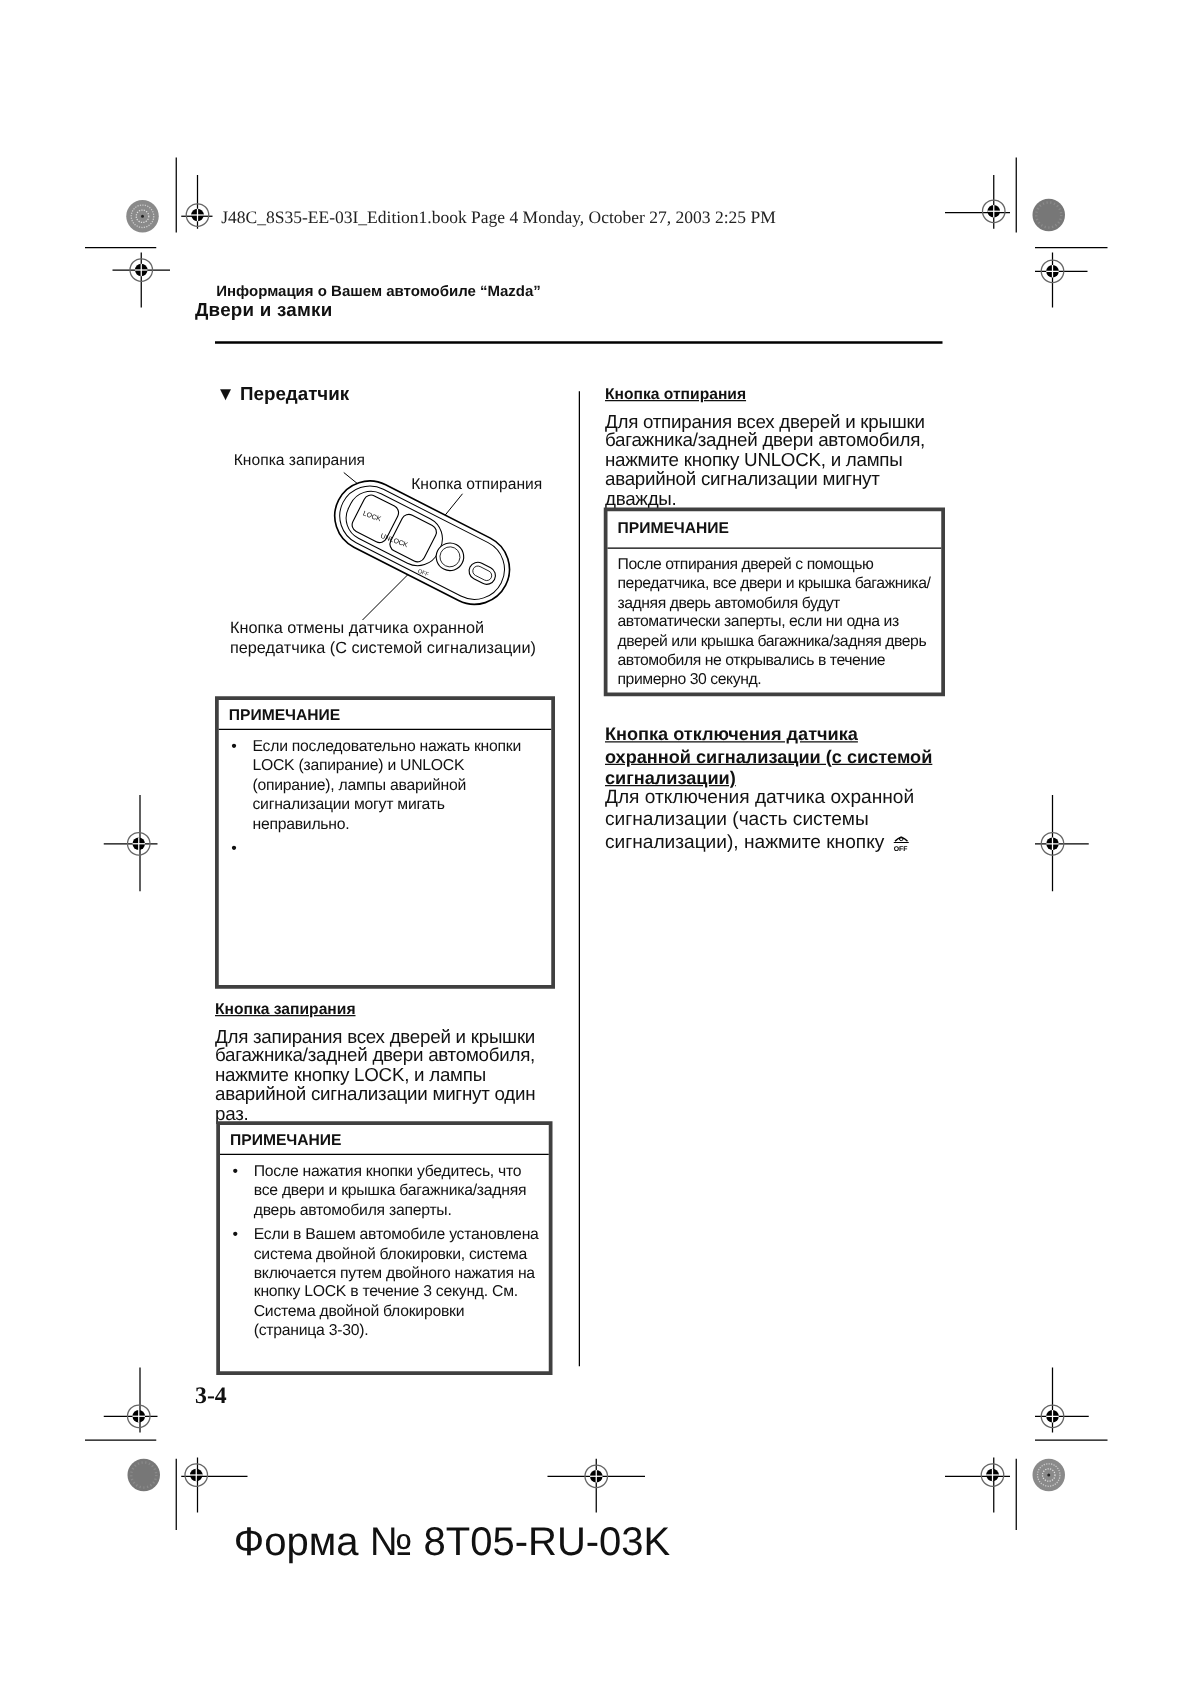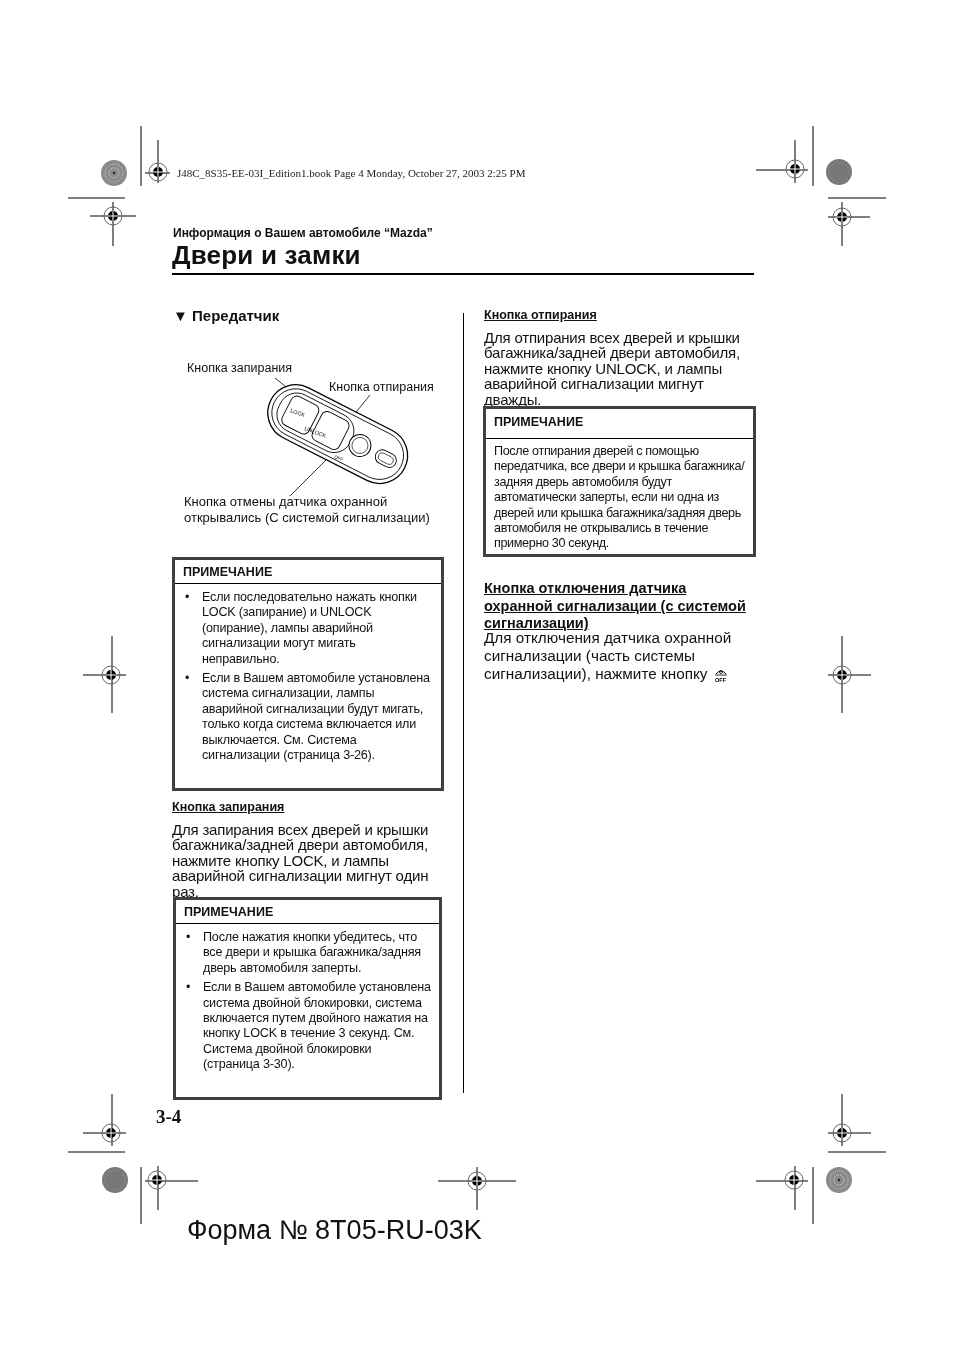--- a/index.html
+++ b/index.html
@@ -1,43 +1,43 @@
 <!DOCTYPE html>
 <html><head>
 <meta charset="utf-8">
 <style>
   html, body { margin: 0; padding: 0; background: #ffffff; }
   body { width: 954px; height: 1351px; position: relative; overflow: hidden;
          font-family: "Liberation Sans", sans-serif; color: #111; }
   .abs { position: absolute; }
   .print-header { position: absolute; left: 177px; top: 167px; font-family: "Liberation Serif", serif;
-                  font-size: 11px; color: #222; white-space: nowrap; }
+                  font-size: 14px; color: #222; white-space: nowrap; }
   .section-label { position: absolute; left: 173px; top: 226px; font-size: 12px; font-weight: bold; }
-  .page-title { position: absolute; left: 172px; top: 240px; font-size: 26px; font-weight: bold; letter-spacing: 0.2px; }
+  .page-title { position: absolute; left: 156px; top: 240px; font-size: 15px; font-weight: bold; letter-spacing: 0.2px; }
   .title-rule { position: absolute; left: 172px; top: 273px; width: 582px; height: 2px; background: #000; }
   .col-divider { position: absolute; left: 463px; top: 313px; width: 1px; height: 780px; background: #000; }
 
   .subhead { position: absolute; left: 173px; top: 307px; font-size: 15px; font-weight: bold; }
   .fig-label { position: absolute; font-size: 12.5px; white-space: nowrap; }
   .fig-caption { position: absolute; left: 184px; top: 494px; font-size: 13px; line-height: 16px; }
 
   .note { position: absolute; border: 3px solid #404040; box-sizing: border-box; }
   .note-head { font-size: 12.5px; font-weight: bold; padding: 5px 8px 0 8px; height: 24px; border-bottom: 1px solid #000; box-sizing: border-box; }
   .note-body { font-size: 12.6px; line-height: 15.4px; padding: 6px 8px 6px 8px; letter-spacing: -0.2px; }
   .note ul { margin: 0; padding: 0; list-style: none; }
   .note li { position: relative; padding-left: 19px; margin-bottom: 4px; }
   .note li:last-child { margin-bottom: 0; }
   .note li .bullet { position: absolute; left: 2px; top: 0; }
 
   .ul-head { position: absolute; font-size: 12.5px; font-weight: bold; text-decoration: underline; }
   .para { position: absolute; font-size: 15px; line-height: 15.4px; letter-spacing: -0.2px; }
   .ul-head-big { position: absolute; left: 484px; top: 568px; font-size: 14.5px; font-weight: bold; text-decoration: underline; line-height: 17.5px; width: 270px; margin-top: 12px; }
   .para-big { position: absolute; left: 484px; top: 629px; font-size: 15.3px; line-height: 17.8px; width: 275px; }
   .page-num { position: absolute; left: 156px; top: 1106px; font-family: "Liberation Serif", serif; font-size: 19px; font-weight: bold; }
-  .form-no { position: absolute; left: 187px; top: 1215px; font-size: 27px; }
+  .form-no { position: absolute; left: 187px; top: 1215px; font-size: 32px; }
   .off-icon { display: inline-block; vertical-align: middle; }
 </style>
 </head>
 <body>
 
 <svg class="abs" style="left:0;top:0" width="954" height="1351">
   <defs>
     <g id="cross">
       <circle cx="0" cy="0" r="9" fill="none" stroke="#666" stroke-width="1"></circle>
       <circle cx="0" cy="0" r="5" fill="#000"></circle>
@@ -154,29 +154,29 @@
     <rect x="140" y="56" width="22" height="14" rx="7" fill="#fff" stroke="#000" stroke-width="0.9"></rect>
     <rect x="143" y="59" width="16" height="8" rx="4" fill="none" stroke="#000" stroke-width="0.6"></rect>
   </g>
   <text x="50" y="42" font-size="5.5" transform="rotate(20 50 42)" font-family="Liberation Sans, sans-serif">LOCK</text>
   <text x="64" y="60" font-size="5.5" transform="rotate(20 64 60)" font-family="Liberation Sans, sans-serif">UNLOCK</text>
   <text x="94" y="88" font-size="4.5" transform="rotate(20 94 88)" font-family="Liberation Sans, sans-serif">OFF</text>
 </svg>
 
 <div class="fig-caption">
   <div>Кнопка отмены датчика охранной</div>
-  <div>открывались (С системой сигнализации)</div>
+  <div>передатчика (С системой сигнализации)</div>
 </div>
 
 <div class="note" style="left:172px;top:557px;width:272px;height:234px">
   <div class="note-head">ПРИМЕЧАНИЕ</div>
   <div class="note-body">
     <ul>
       <li><span class="bullet">•</span><span>Если последовательно нажать кнопки LOCK (запирание) и UNLOCK (опирание), лампы аварийной сигнализации могут мигать неправильно.</span></li>
-      <li><span class="bullet">•</span><span>Если в Вашем автомобиле установлена система сигнализации, лампы аварийной сигнализации будут мигать, только когда система включается или выключается. См. Система сигнализации (страница 3-26).</span></li>
+      <li><span class="bullet">•</span></li>
     </ul>
   </div>
 </div>
 
 <div class="ul-head" style="left:172px;top:800px">Кнопка запирания</div>
 <div class="para" style="left:172px;top:822px;width:275px">Для запирания всех дверей и крышки багажника/задней двери автомобиля, нажмите кнопку LOCK, и лампы аварийной сигнализации мигнут один раз.</div>
 
 <div class="note" style="left:173px;top:897px;width:269px;height:203px">
   <div class="note-head">ПРИМЕЧАНИЕ</div>
   <div class="note-body">

